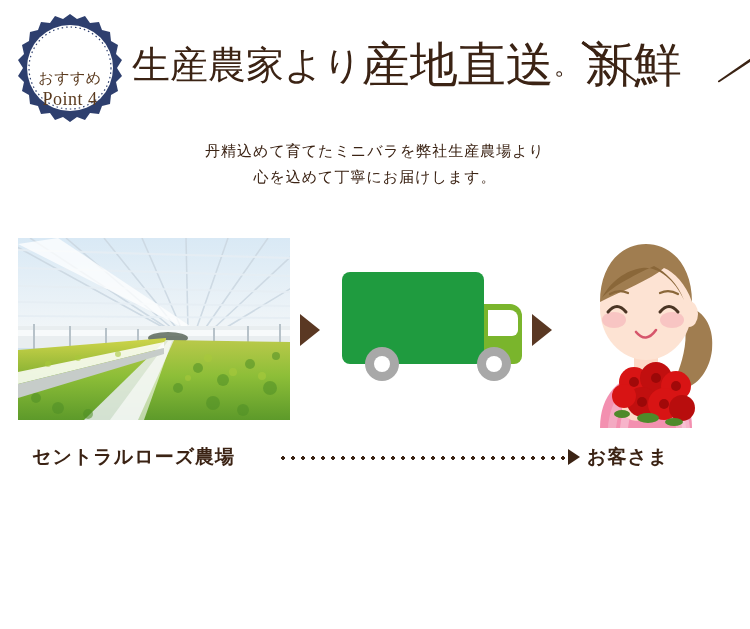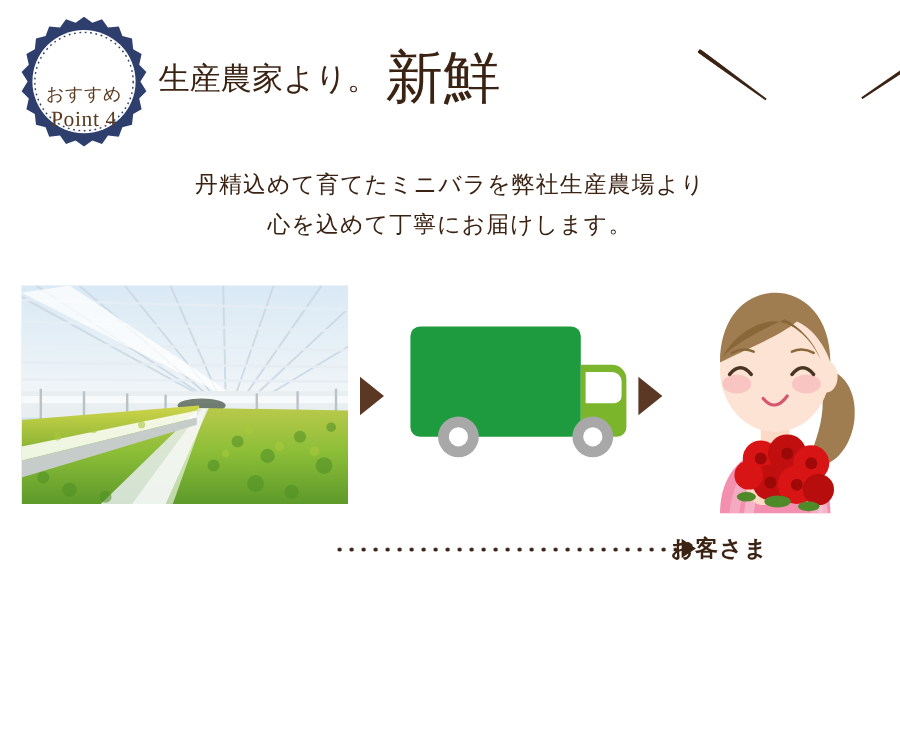--- a/index.html
+++ b/index.html
@@ -21,38 +21,38 @@
   .badge-line1{font-size:15px;letter-spacing:.5px;font-family:"DejaVu Serif",serif;margin-top:44px;}
   .badge-line2{font-size:18px;margin-top:3px;letter-spacing:.5px;
     font-family:"Liberation Serif",serif;}
 
   
   .headline{
     position:absolute;left:132px;top:26px;width:610px;height:78px;
     display:flex;align-items:center;color:#3b2314;
     font-family:"DejaVu Serif",serif;white-space:nowrap;
   }
-  .hl-a{font-size:26px;letter-spacing:0px;}
+  .hl-a{font-size:38px;letter-spacing:0px;}
   .hl-big{font-size:48px;letter-spacing:0px;}
   .hl-dot{font-size:26px;vertical-align:baseline;}
   .hl-b{font-size:30px;}
   .hl-fresh{font-size:48px;margin-left:6px;}
   .stroke{position:absolute;background:#3b2314;border-radius:2px;}
   .stroke-l{left:450px;top:14px;width:70px;height:4px;
     transform:rotate(36deg);transform-origin:left center;
     clip-path:polygon(0 0,100% 30%,100% 70%,0 100%);}
   .stroke-r{left:586px;top:54px;width:78px;height:4px;
     transform:rotate(-34deg);transform-origin:left center;
     clip-path:polygon(0 30%,100% 0,100% 100%,0 70%);}
 
   
   .subtitle{
     position:absolute;left:0;top:138px;width:750px;
     text-align:center;color:#3b2314;
-    font-family:"DejaVu Serif",serif;font-size:19px;line-height:1.75;
+    font-family:"DejaVu Serif",serif;font-size:15px;line-height:1.75;
     letter-spacing:1px;
   }
   .subtitle div{white-space:nowrap;}
 
   
   .flow{position:absolute;left:0;top:232px;width:750px;height:196px;}
 
   
   .photo{
     position:absolute;left:18px;top:6px;width:272px;height:182px;
@@ -80,21 +80,21 @@
   .woman{position:absolute;left:556px;top:0px;width:180px;height:196px;}
   .woman svg{display:block;}
 
   
   .cap{
     position:absolute;color:#3b2314;font-size:19px;letter-spacing:1px;
     font-family:"DejaVu Sans","Liberation Sans",sans-serif;font-weight:bold;
     white-space:nowrap;
   }
   .cap-farm{left:32px;top:444px;}
-  .cap-cust{left:559px;top:444px;}
+  .cap-cust{left:587px;top:444px;}
 
   
   .dots{
     position:absolute;left:278px;top:456px;width:290px;height:4px;
     background-image:radial-gradient(circle,#3b2314 1.6px,transparent 1.7px);
     background-size:10px 4px;background-repeat:repeat-x;
   }
   .dots-head{
     position:absolute;left:568px;top:449px;width:0;height:0;
     border-top:8px solid transparent;border-bottom:8px solid transparent;
@@ -120,20 +120,21 @@
       <circle cx="56" cy="56" r="41" fill="none" stroke="#2e3f6e" stroke-width="1.2" stroke-dasharray="1.5 3"></circle>
     </svg>
     <div class="badge-text">
       <div class="badge-line1">おすすめ</div>
       <div class="badge-line2">Point 4</div>
     </div>
   </div>
 
   <div class="headline">
     <span class="hl-a">生産農家より</span>
+    <span class="hl-big">産地直送</span>
     <span class="hl-dot">。</span>
     <span class="hl-fresh">新鮮</span>
     <span class="stroke stroke-l"></span>
     <span class="stroke stroke-r"></span>
   </div>
 
   <div class="subtitle">
     <div>丹精込めて育てたミニバラを弊社生産農場より</div>
     <div>心を込めて丁寧にお届けします。</div>
   </div>
@@ -309,17 +310,18 @@
           <g fill="#4e8a2a">
             <ellipse cx="92" cy="186" rx="11" ry="5"></ellipse>
             <ellipse cx="118" cy="190" rx="9" ry="4"></ellipse>
             <ellipse cx="66" cy="182" rx="8" ry="4"></ellipse>
           </g>
         </g>
       </svg>
     </div>
   </div>
 
+  <div class="cap cap-farm">セントラルローズ農場</div>
   <div class="dots"></div>
   <div class="dots-head"></div>
   <div class="cap cap-cust">お客さま</div>
 
 </div>
 
 </body></html>

